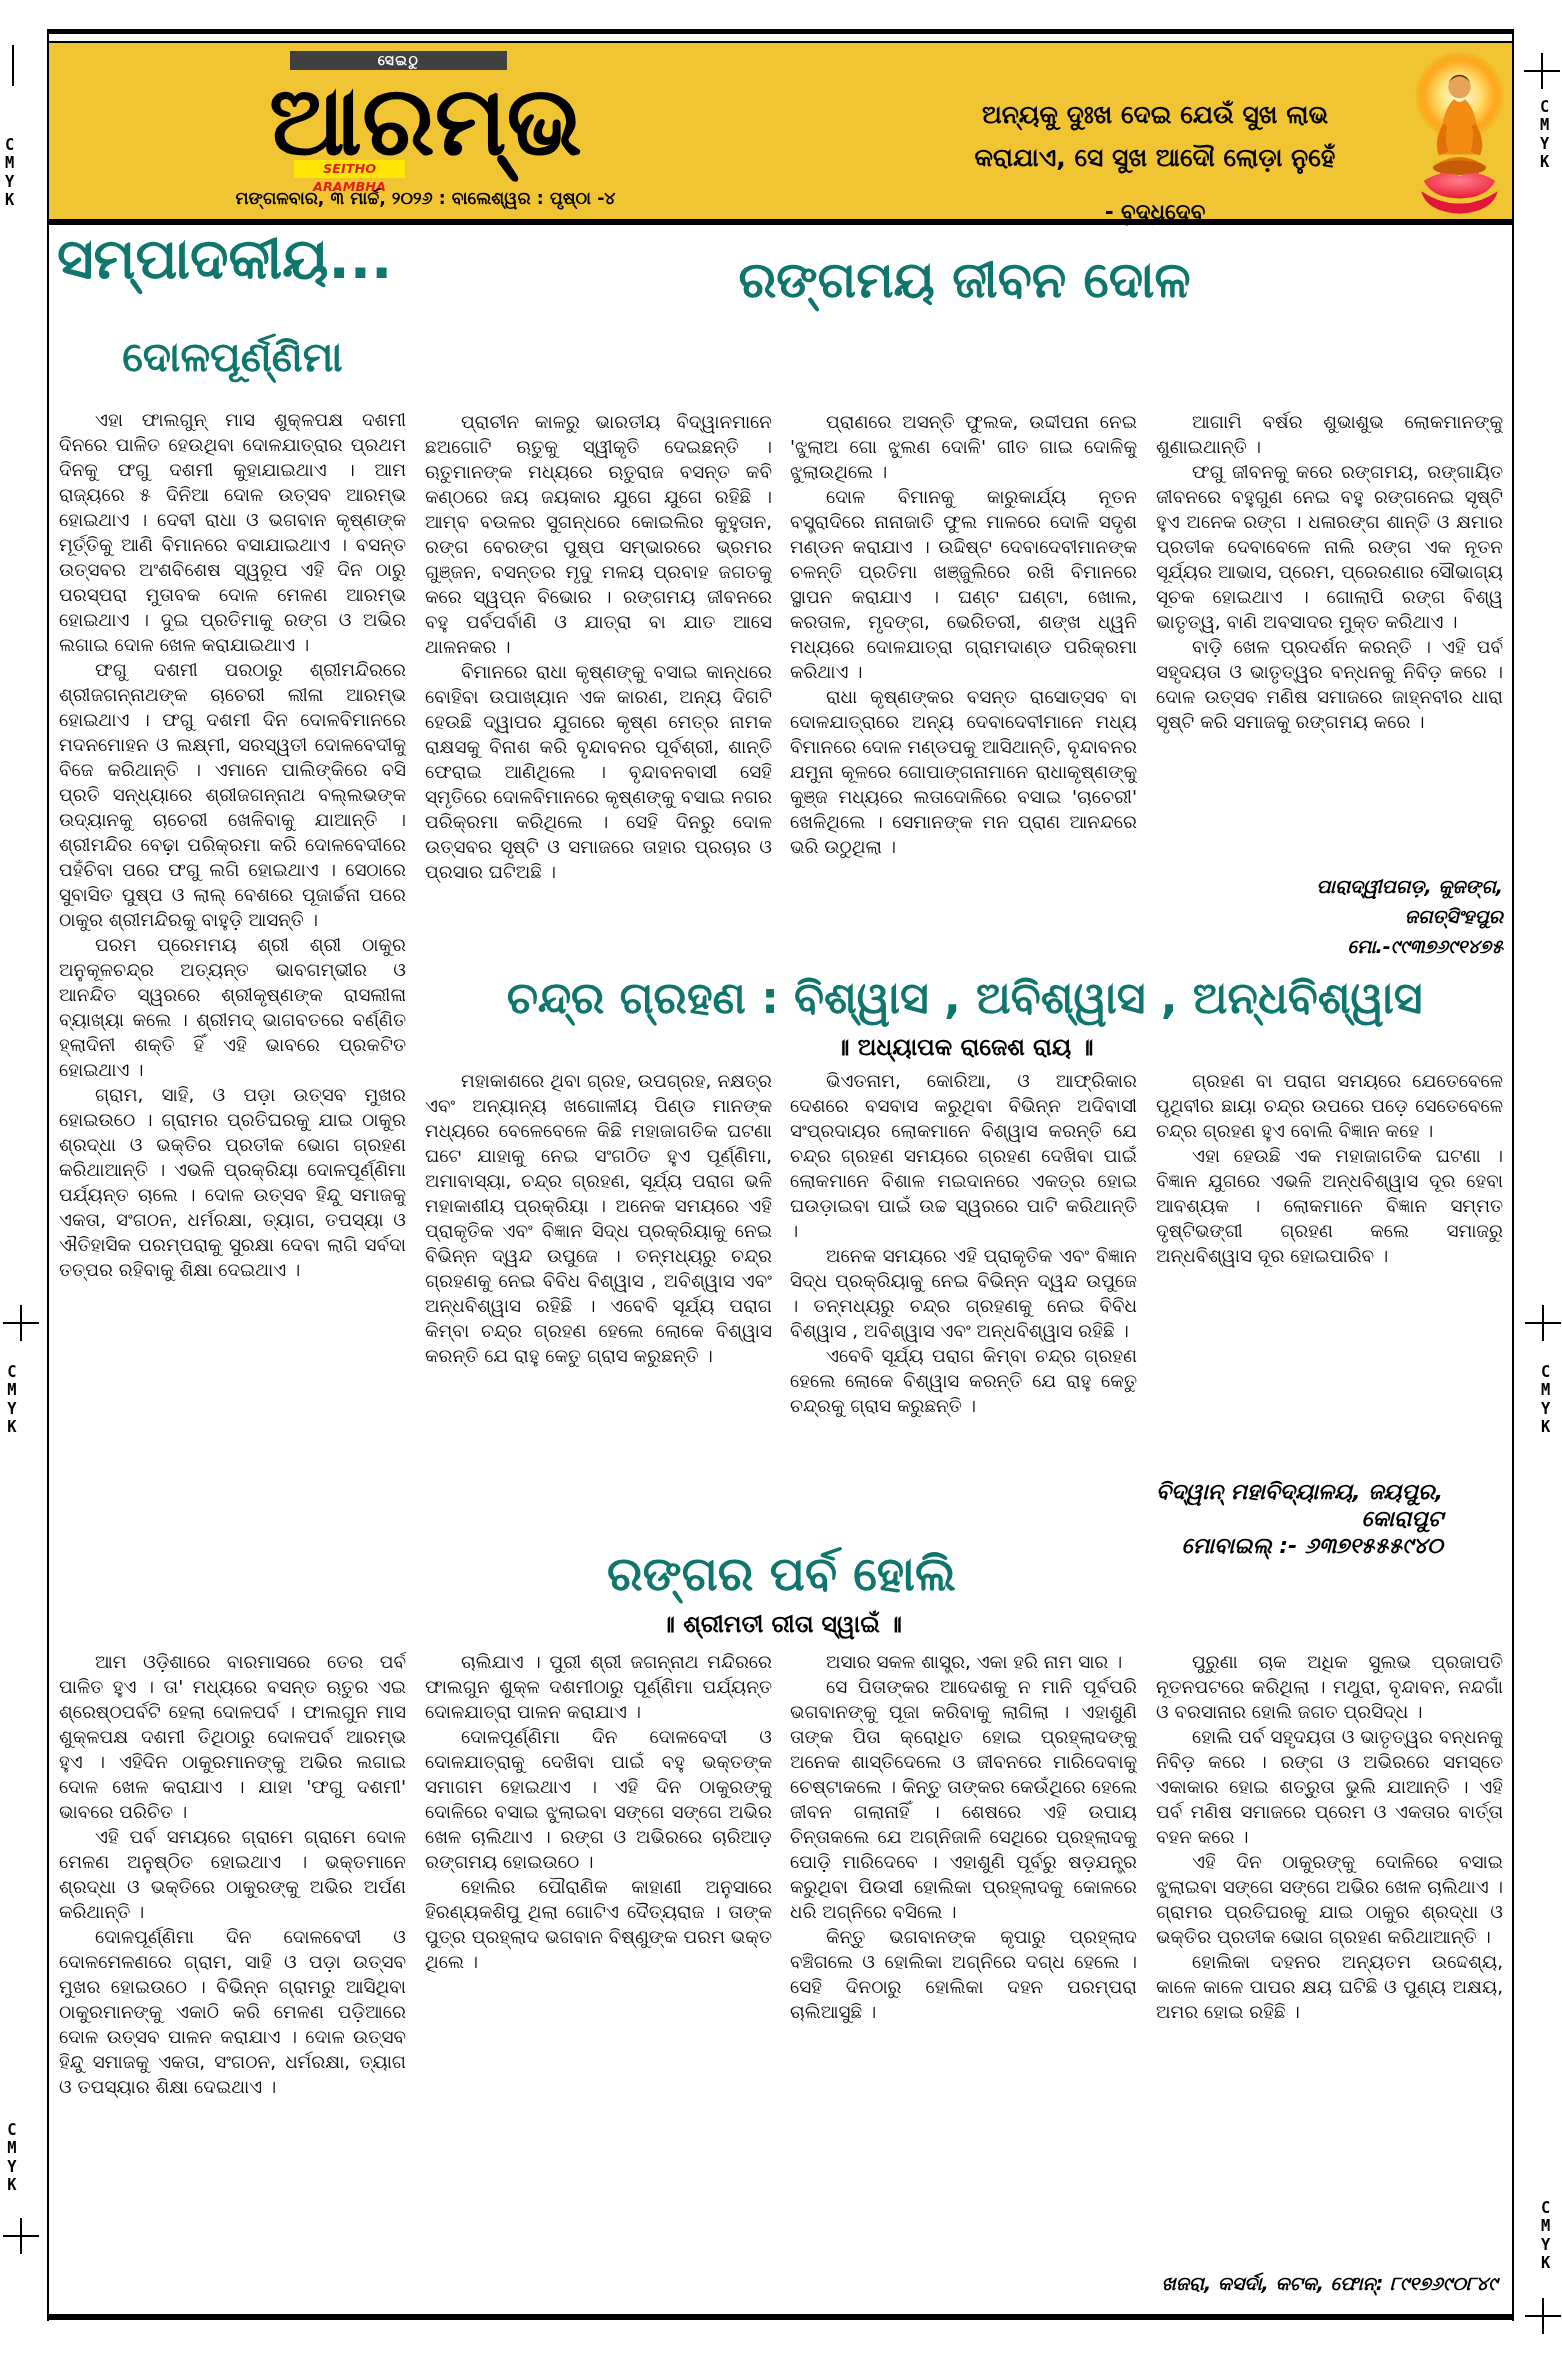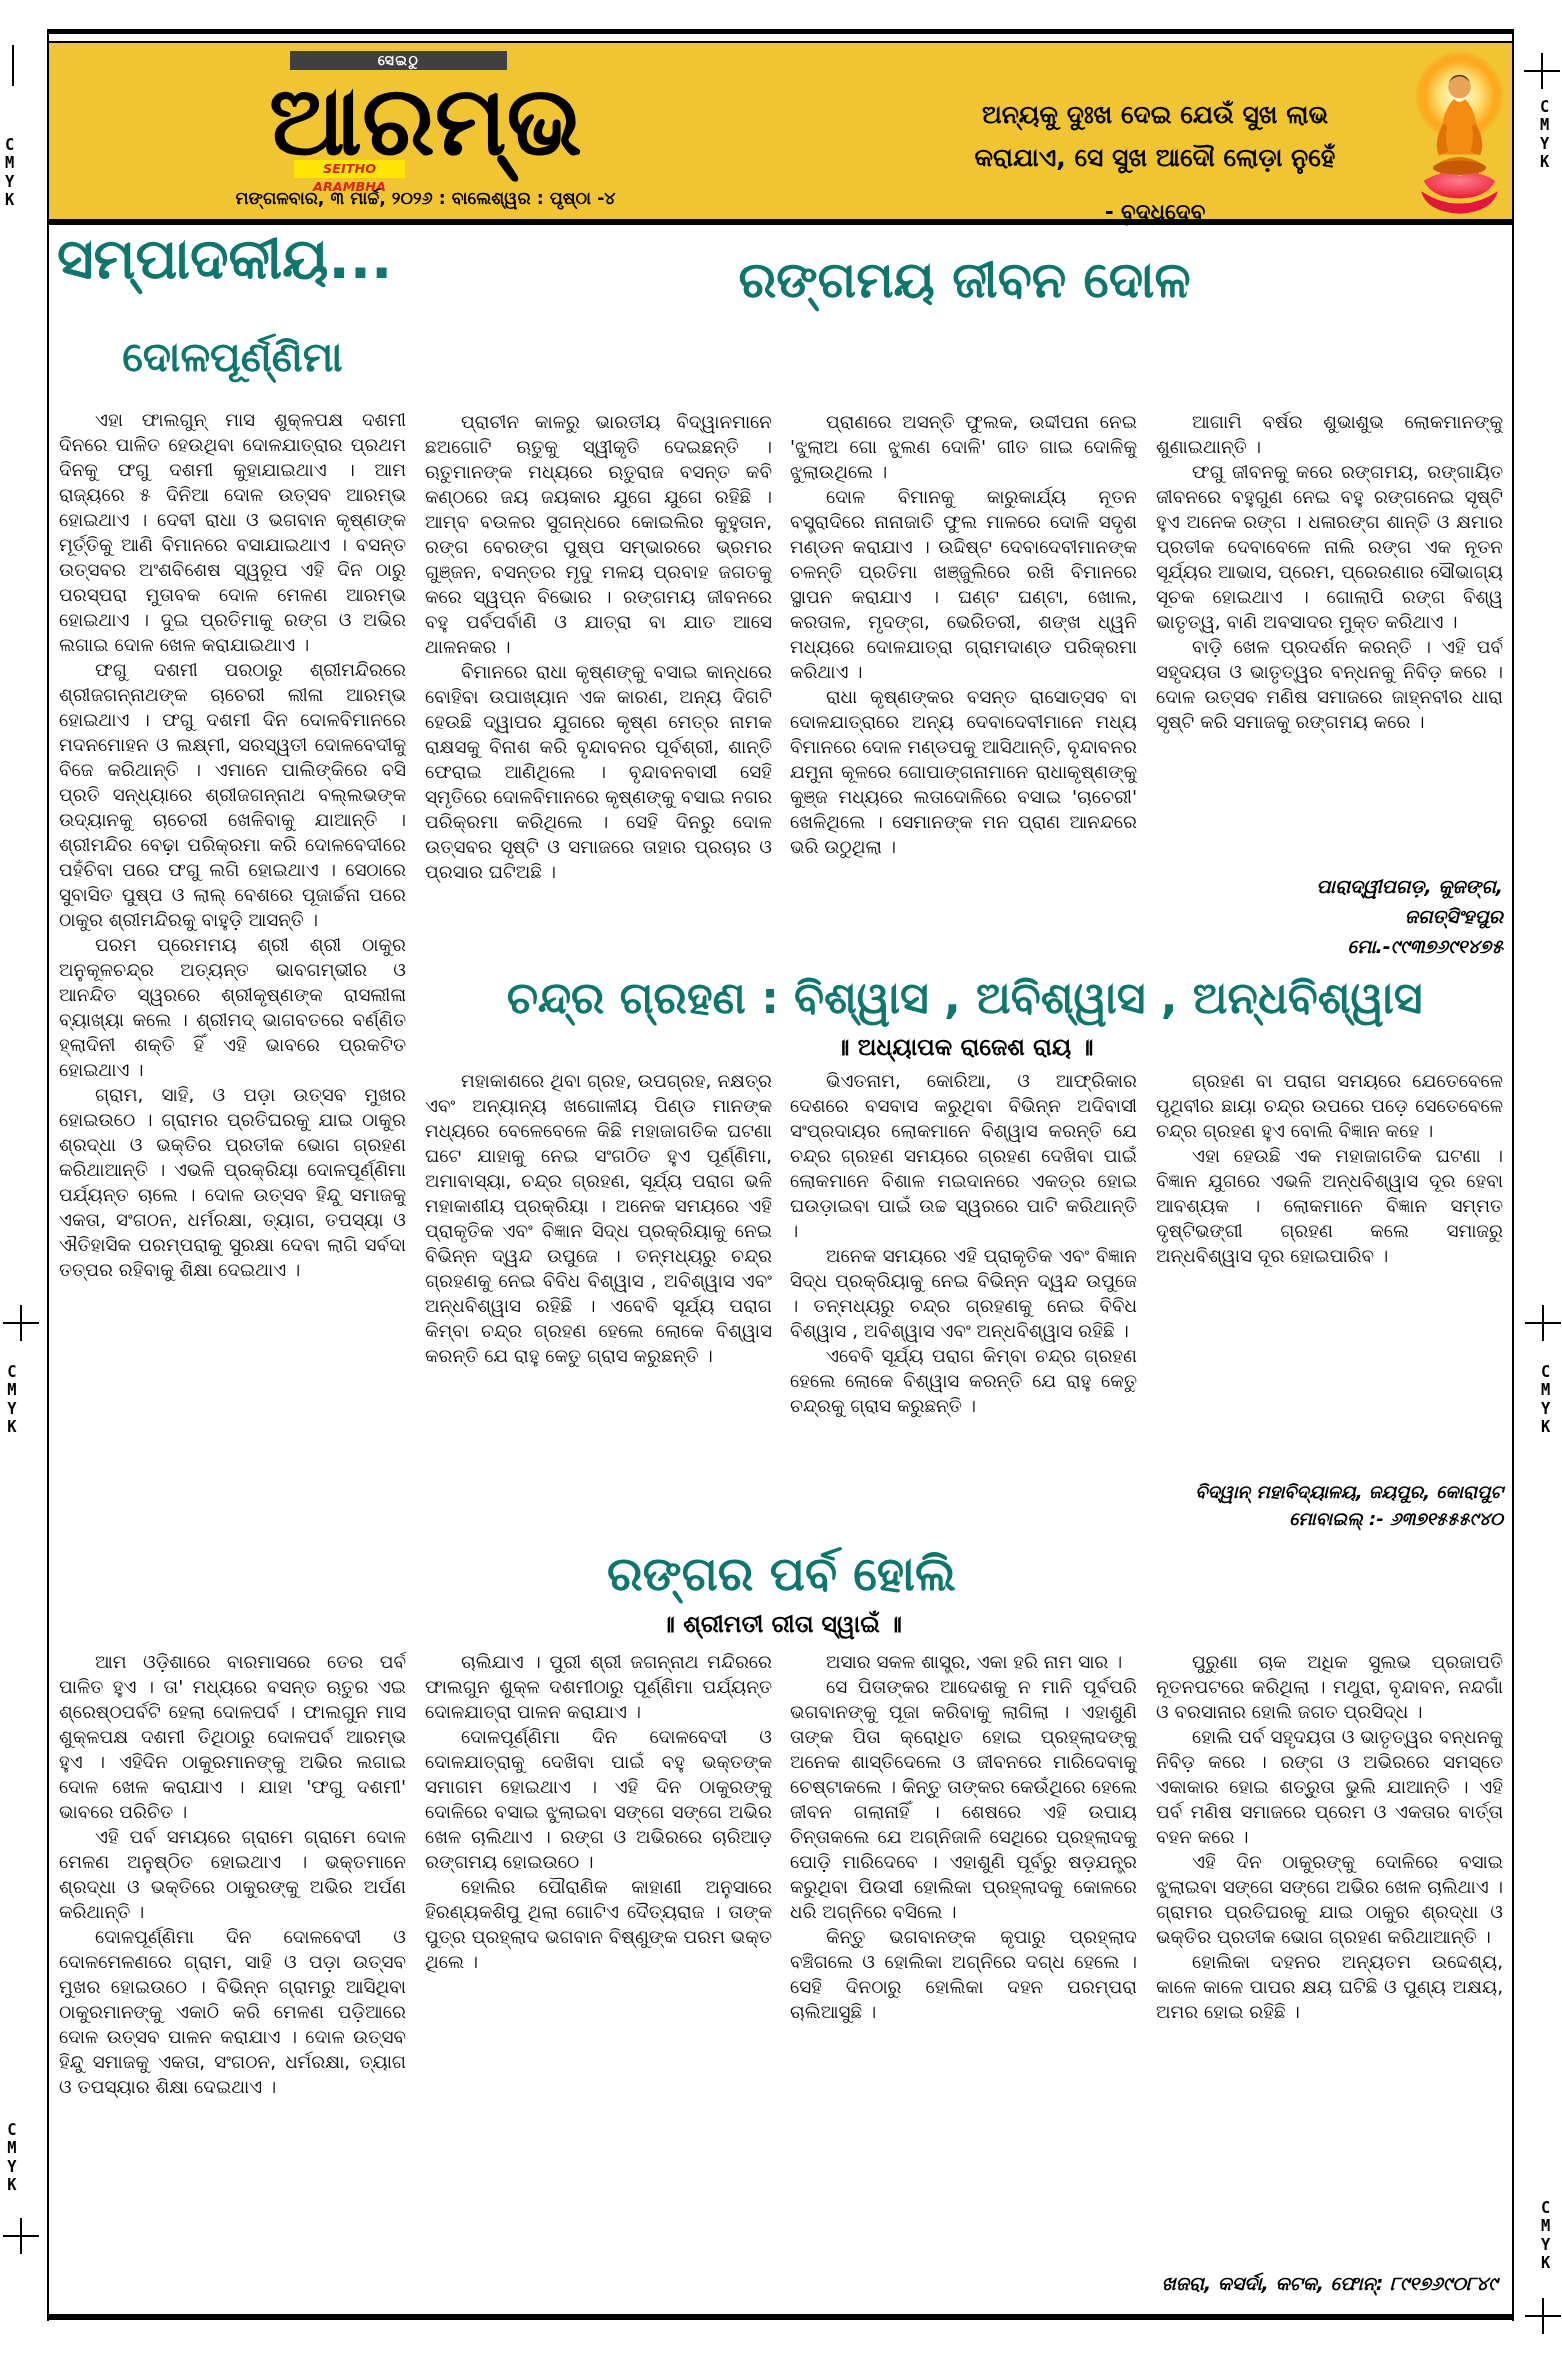--- a/index.html
+++ b/index.html
@@ -172,21 +172,21 @@
     </div>
   <div class="col" style="left:790px;top:1068px;height:446px;">
       <p>ଭିଏତନାମ, କୋରିଆ, ଓ ଆଫ୍ରିକାର ଦେଶରେ ବସବାସ କରୁଥିବା ବିଭିନ୍ନ ଅଦିବାସୀ ସଂପ୍ରଦାୟର ଲୋକମାନେ ବିଶ୍ୱାସ କରନ୍ତି ଯେ ଚନ୍ଦ୍ର ଗ୍ରହଣ ସମୟରେ ଗ୍ରହଣ ଦେଖିବା ପାଇଁ ଲୋକମାନେ ବିଶାଳ ମଇଦାନରେ ଏକତ୍ର ହୋଇ ଘଉଡ଼ାଇବା ପାଇଁ ଉଚ୍ଚ ସ୍ୱରରେ ପାଟି କରିଥାନ୍ତି ।</p>
       <p>ଅନେକ ସମୟରେ ଏହି ପ୍ରାକୃତିକ ଏବଂ ବିଜ୍ଞାନ ସିଦ୍ଧ ପ୍ରକ୍ରିୟାକୁ ନେଇ ବିଭିନ୍ନ ଦ୍ୱନ୍ଦ ଉପୁଜେ ।  ତନ୍ମଧ୍ୟରୁ ଚନ୍ଦ୍ର ଗ୍ରହଣକୁ ନେଇ ବିବିଧ ବିଶ୍ୱାସ , ଅବିଶ୍ୱାସ ଏବଂ ଅନ୍ଧବିଶ୍ୱାସ ରହିଛି ।</p>
       <p>ଏବେବି ସୂର୍ଯ୍ୟ ପରାଗ କିମ୍ବା ଚନ୍ଦ୍ର ଗ୍ରହଣ ହେଲେ ଲୋକେ ବିଶ୍ୱାସ କରନ୍ତି ଯେ ରାହୁ କେତୁ ଚନ୍ଦ୍ରକୁ ଗ୍ରାସ କରୁଛନ୍ତି ।</p>
     </div>
   <div class="col" style="left:1156px;top:1068px;height:407px;">
       <p>ଗ୍ରହଣ ବା ପରାଗ ସମୟରେ ଯେତେବେଳେ ପୃଥିବୀର ଛାୟା ଚନ୍ଦ୍ର ଉପରେ ପଡ଼େ ସେତେବେଳେ ଚନ୍ଦ୍ର ଗ୍ରହଣ ହୁଏ ବୋଲି ବିଜ୍ଞାନ କହେ ।</p>
       <p>ଏହା ହେଉଛି ଏକ ମହାଜାଗତିକ ଘଟଣା ।  ବିଜ୍ଞାନ ଯୁଗରେ ଏଭଳି ଅନ୍ଧବିଶ୍ୱାସ ଦୂର ହେବା ଆବଶ୍ୟକ ।  ଲୋକମାନେ ବିଜ୍ଞାନ ସମ୍ମତ ଦୃଷ୍ଟିଭଙ୍ଗୀ ଗ୍ରହଣ କଲେ ସମାଜରୁ ଅନ୍ଧବିଶ୍ୱାସ ଦୂର ହୋଇପାରିବ ।</p>
     </div>
-  <div class="signature sig-right" style="left:1156px;top:1478px;font-size:18px;line-height:27px;">
+  <div class="signature sig-right" style="left:1096px;top:1478px;font-size:22px;line-height:27px;">
       <p class="sigline">ବିଦ୍ୱାନ୍ ମହାବିଦ୍ୟାଳୟ, ଜୟପୁର, କୋରାପୁଟ</p>
       <p class="sigline">ମୋବାଇଲ୍ :- ୬୩୭୧୫୫୫୯୪୦</p>
     </div>
 
   <div class="headline" style="left:59px;top:1544px;width:1445px;text-align:center;font-size:47px;line-height:59px;">ରଙ୍ଗର ପର୍ବ ହୋଲି</div>
   <div class="byline" style="left:59px;top:1610px;width:1445px;">॥ ଶ୍ରୀମତୀ ରୀତା ସ୍ୱାଇଁ ॥</div>
   <div class="col" style="left:59px;top:1649px;height:638px;">
       <p>ଆମ ଓଡ଼ିଶାରେ ବାରମାସରେ ତେର ପର୍ବ ପାଳିତ ହୁଏ ।  ତା' ମଧ୍ୟରେ ବସନ୍ତ ଋତୁର ଏଇ ଶ୍ରେଷ୍ଠପର୍ବଟି ହେଲା ଦୋଳପର୍ବ ।  ଫାଲଗୁନ ମାସ ଶୁକ୍ଳପକ୍ଷ ଦଶମୀ ତିଥିଠାରୁ ଦୋଳପର୍ବ ଆରମ୍ଭ ହୁଏ ।  ଏହିଦିନ ଠାକୁରମାନଙ୍କୁ ଅଭିର ଲଗାଇ ଦୋଳ ଖେଳ କରାଯାଏ ।  ଯାହା 'ଫଗୁ ଦଶମୀ' ଭାବରେ ପରିଚିତ ।</p>
       <p>ଏହି ପର୍ବ ସମୟରେ ଗ୍ରାମେ ଗ୍ରାମେ ଦୋଳ ମେଳଣ ଅନୁଷ୍ଠିତ ହୋଇଥାଏ ।  ଭକ୍ତମାନେ ଶ୍ରଦ୍ଧା ଓ ଭକ୍ତିରେ ଠାକୁରଙ୍କୁ ଅଭିର ଅର୍ପଣ କରିଥାନ୍ତି ।</p>
       <p>ଦୋଳପୂର୍ଣ୍ଣିମା ଦିନ ଦୋଳବେଦୀ ଓ ଦୋଳମେଳଣରେ ଗ୍ରାମ, ସାହି ଓ ପଡ଼ା ଉତ୍ସବ ମୁଖର ହୋଇଉଠେ ।  ବିଭିନ୍ନ ଗ୍ରାମରୁ ଆସିଥିବା ଠାକୁରମାନଙ୍କୁ ଏକାଠି କରି ମେଳଣ ପଡ଼ିଆରେ ଦୋଳ ଉତ୍ସବ ପାଳନ କରାଯାଏ ।  ଦୋଳ ଉତ୍ସବ ହିନ୍ଦୁ ସମାଜକୁ ଏକତା, ସଂଗଠନ, ଧର୍ମରକ୍ଷା, ତ୍ୟାଗ ଓ ତପସ୍ୟାର ଶିକ୍ଷା ଦେଇଥାଏ ।</p>

